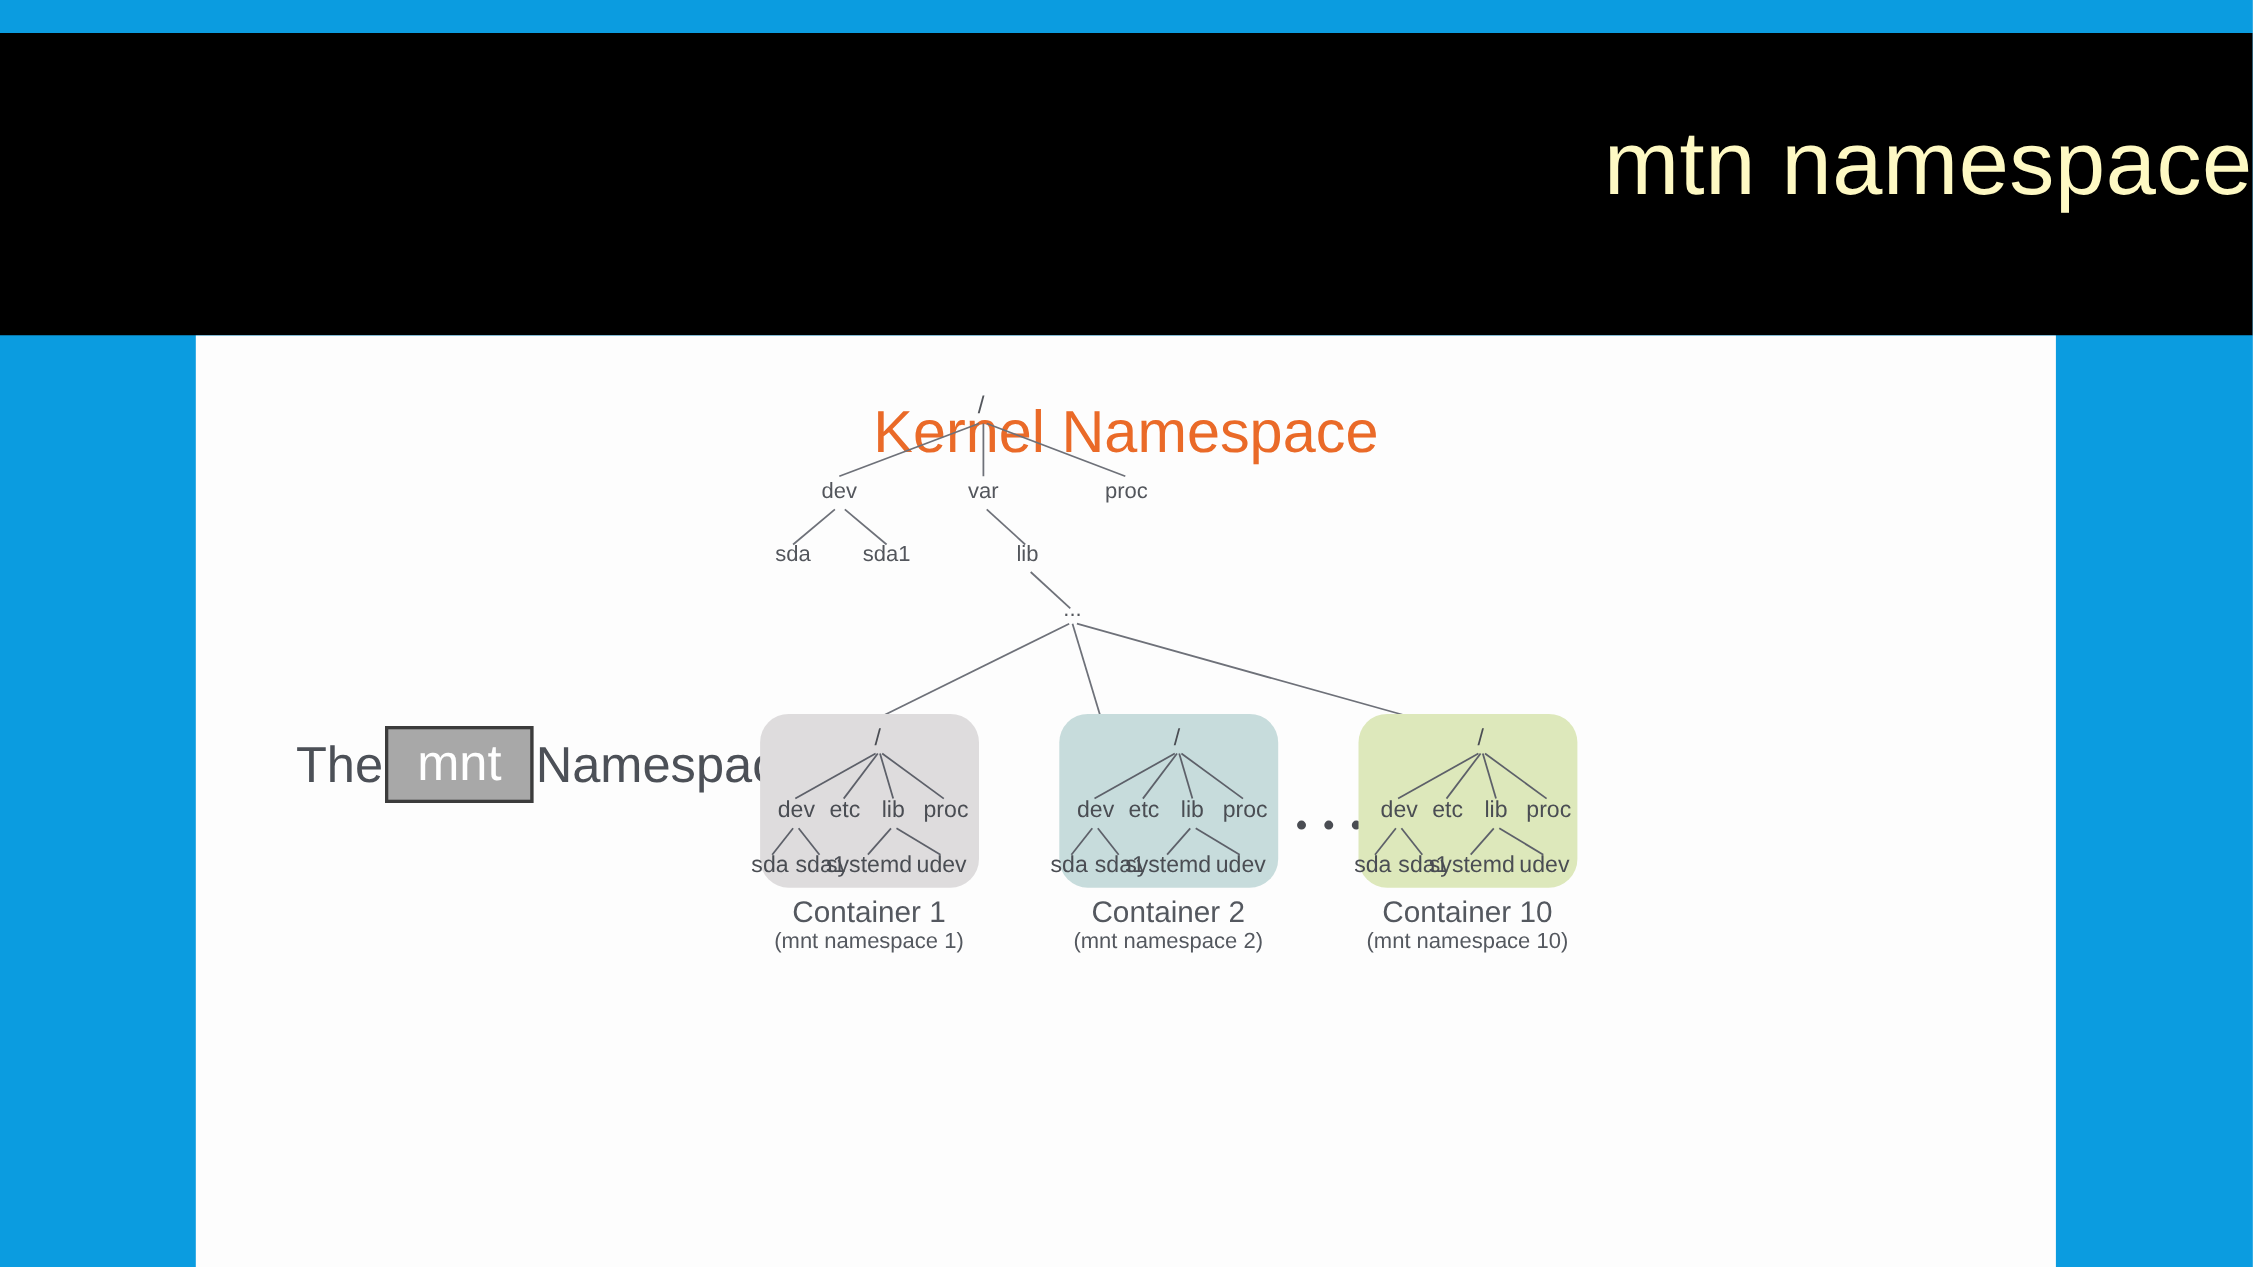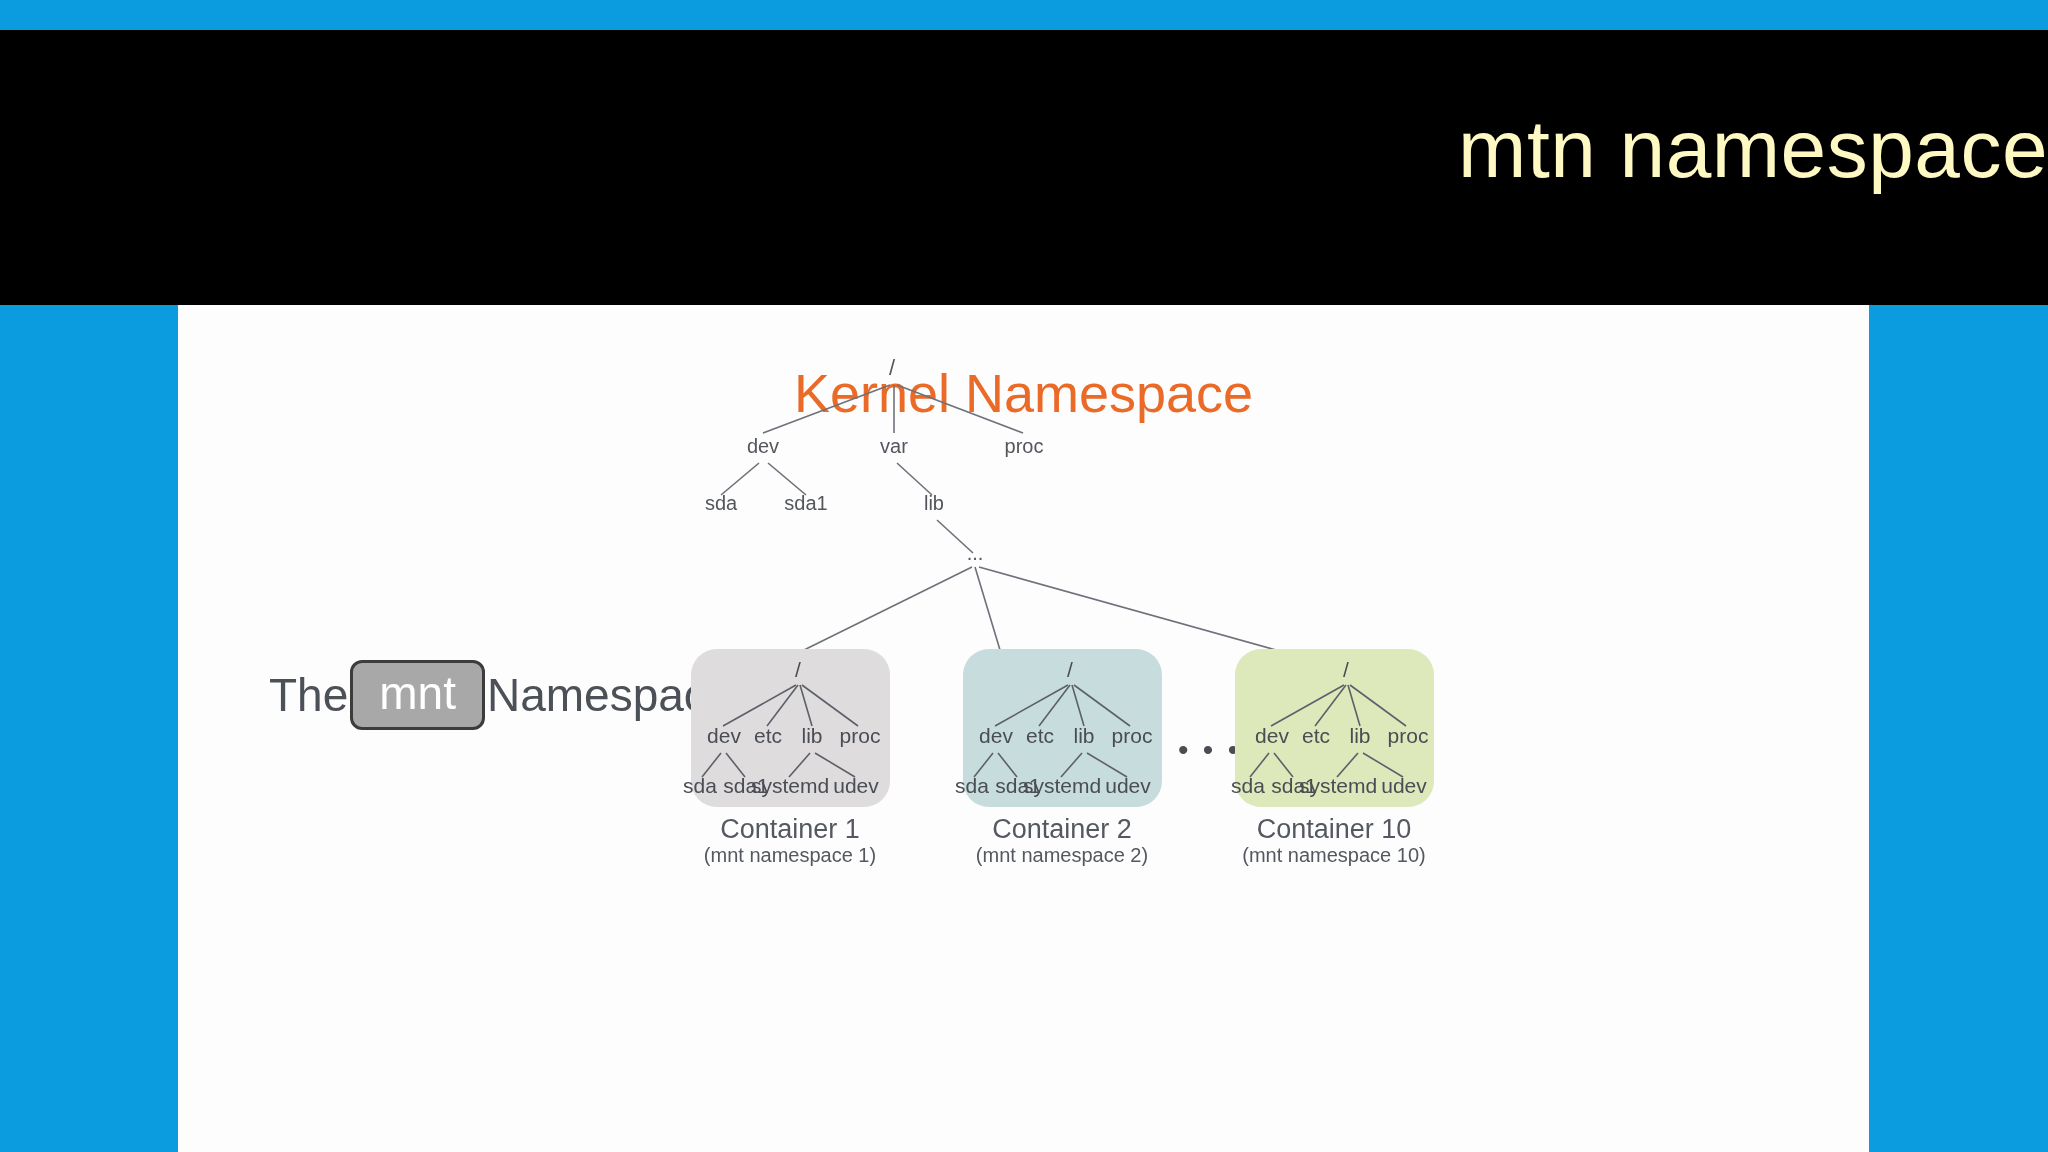--- a/index.html
+++ b/index.html
@@ -91,21 +91,21 @@
     font-size: 46px;
     white-space: nowrap;
     margin-left: 16px;
   }
   .mnt-line .plain { color: #4c5057; }
   .mnt-chip {
     display: inline-block;
     background: #a8a8a8;
     color: #ffffff;
     border: 3px solid #3c3c3c;
-    border-radius: 12px;
+    border-radius: 0;
     padding: 6px 26px 10px 26px;
     margin: 0 2px;
     line-height: 1.05;
     font-size: 46px;
   }
 
   
   .diagram {
     position: absolute;
     left: 0;

